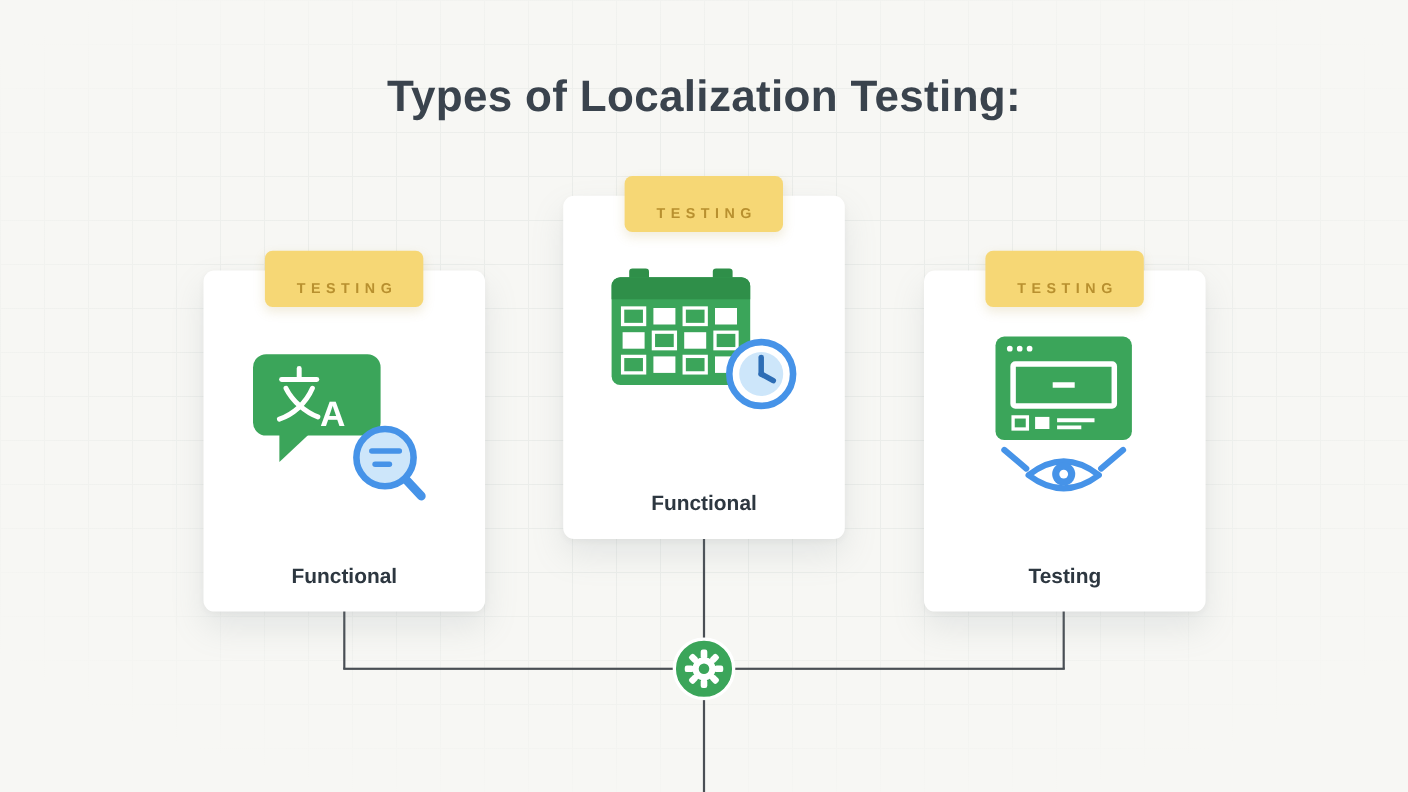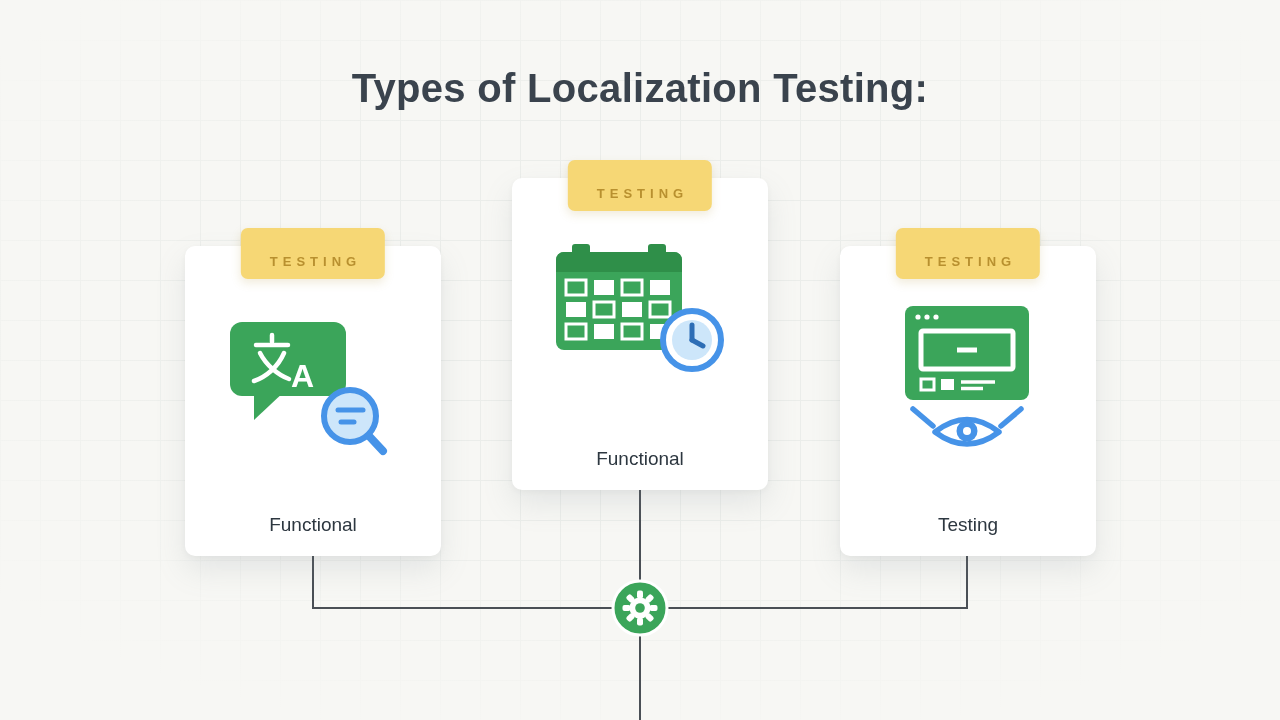--- a/index.html
+++ b/index.html
@@ -51,21 +51,21 @@
   }
 
   .card-icon { position: absolute; left: 50%; transform: translateX(-50%); }
   .card--linguistic .card-icon { top: 74px; }
   .card--functional .card-icon { top: 62px; }
   .card--visual .card-icon     { top: 58px; }
 
   .card-label {
     position: absolute; bottom: 20px; left: 0; width: 100%;
     text-align: center;
-    font-size: 19px; color: var(--label_color, #2d3740);
+    font-size: 19px; color: var(--label_color, #2d3740); font-weight: bold;
   }
 
   
   .connector { position: absolute; background: var(--line, #4a4f55); }
   .conn-mid-top   { left: 639px; top: 490px; width: 2px;  height: 94px; }
   .conn-horiz     { left: 312px; top: 607px; width: 656px; height: 2px; }
   .conn-left-stub { left: 312px; top: 554px; width: 2px;  height: 54px; }
   .conn-right-stub{ left: 966px; top: 554px; width: 2px;  height: 54px; }
   .conn-bottom    { left: 639px; top: 634px; width: 2px;  height: 86px; }
 

